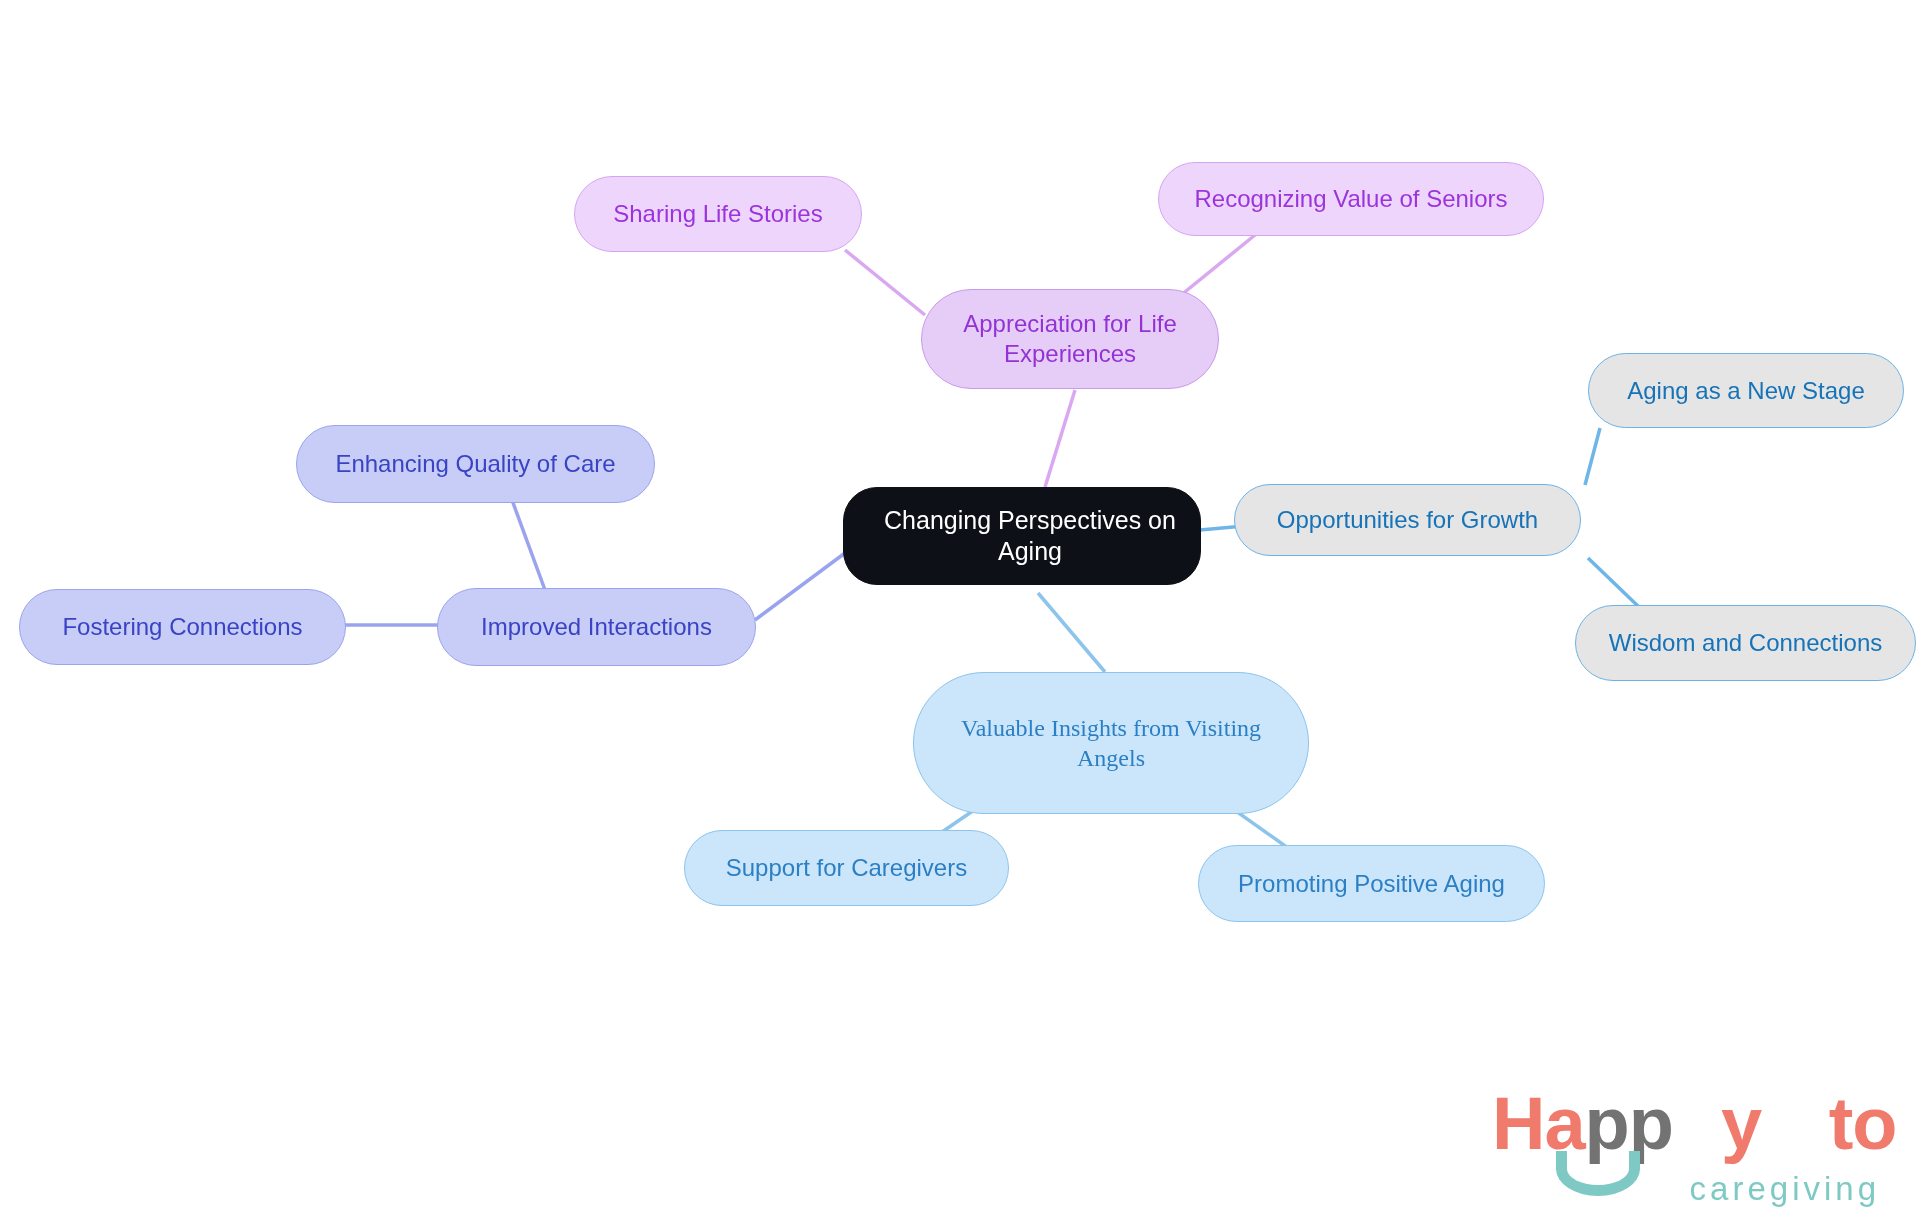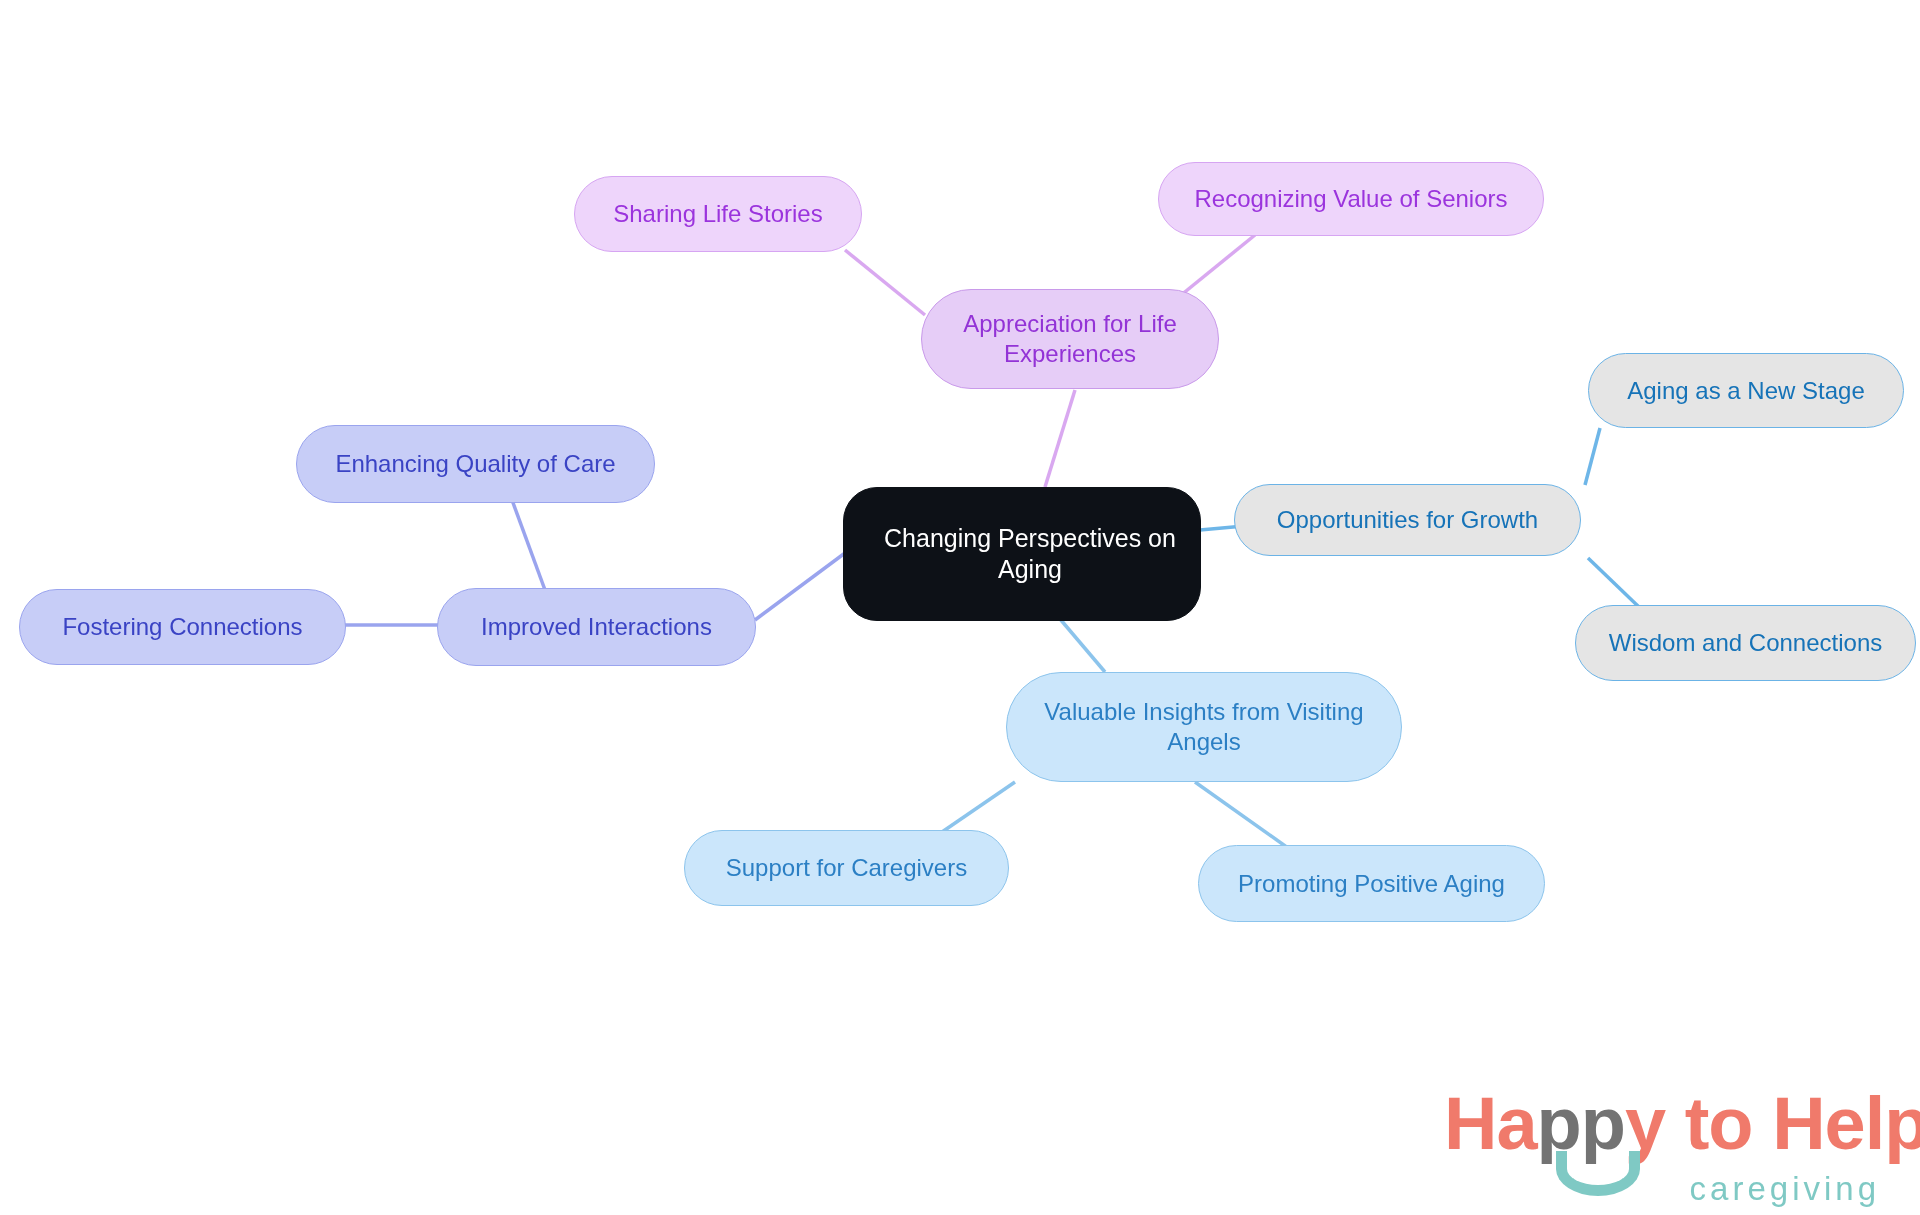--- a/index.html
+++ b/index.html
@@ -97,21 +97,21 @@
   .logo-wordmark {
     position: absolute;
     left: 0;
     top: 0;
     font-size: 74px;
     font-weight: 700;
     letter-spacing: -1px;
     line-height: 1;
     white-space: nowrap;
   }
-  .logo-coral { color: #f07a6b; }
+  .logo-coral { color: #f07a6b; margin-left: 48px; }
   .logo-teal  { color: #737373; }
   .logo-smile {
     position: absolute;
     left: 112px;
     top: 64px;
     width: 62px;
     height: 34px;
     border: 11px solid #7fc9c4;
     border-top: none;
     border-bottom-left-radius: 62px 40px;
@@ -152,21 +152,21 @@
 
     <path d="M 1588 558 L 1640 608" stroke="#6eb6e8" stroke-width="3.5" fill="none"></path>
 
     <path d="M 1038 593 L 1105 672" stroke="#8cc4ec" stroke-width="3.5" fill="none"></path>
 
     <path d="M 1015 782 L 942 832" stroke="#8cc4ec" stroke-width="3.5" fill="none"></path>
 
     <path d="M 1195 782 L 1288 848" stroke="#8cc4ec" stroke-width="3.5" fill="none"></path>
   </svg>
 
-  <div class="node node-root" style="left:843px; top:487px; width:358px; height:134px;padding-left:38px;">Changing Perspectives on
+  <div class="node node-root" style="left:843px; top:487px; width:358px; height:98px;padding-left:38px;">Changing Perspectives on
 Aging</div>
 
   <div class="node node-violet" style="left:921px; top:289px; width:298px; height:100px;">Appreciation for Life
 Experiences</div>
 
   <div class="node node-violet-child" style="left:574px; top:176px; width:288px; height:76px;">Sharing Life Stories</div>
 
   <div class="node node-violet-child" style="left:1158px; top:162px; width:386px; height:74px;">Recognizing Value of Seniors</div>
 
   <div class="node node-periwinkle" style="left:437px; top:588px; width:319px; height:78px;">Improved Interactions</div>
@@ -174,21 +174,21 @@
   <div class="node node-periwinkle" style="left:296px; top:425px; width:359px; height:78px;">Enhancing Quality of Care</div>
 
   <div class="node node-periwinkle" style="left:19px; top:589px; width:327px; height:76px;">Fostering Connections</div>
 
   <div class="node node-blue" style="left:1234px; top:484px; width:347px; height:72px;">Opportunities for Growth</div>
 
   <div class="node node-blue" style="left:1588px; top:353px; width:316px; height:75px;">Aging as a New Stage</div>
 
   <div class="node node-blue" style="left:1575px; top:605px; width:341px; height:76px;">Wisdom and Connections</div>
 
-  <div class="node node-blue-pale" style="left:1006px; top:672px; width:396px; height:110px;">Valuable Insights from Visiting
+  <div class="node node-blue-pale" style="left:913px; top:672px; width:396px; height:142px;font-family:Liberation Serif, serif;">Valuable Insights from Visiting
 Angels</div>
 
   <div class="node node-blue-pale" style="left:684px; top:830px; width:325px; height:76px;">Support for Caregivers</div>
 
   <div class="node node-blue-pale" style="left:1198px; top:845px; width:347px; height:77px;">Promoting Positive Aging</div>
 
   <div id="brand-logo">
     <div class="logo-wordmark"><span class="logo-coral">Ha</span><span class="logo-teal">pp</span><span class="logo-coral">y</span><span class="logo-coral"> to Help</span></div>
     <div class="logo-smile"></div>
     <div class="logo-tagline">caregiving</div>

